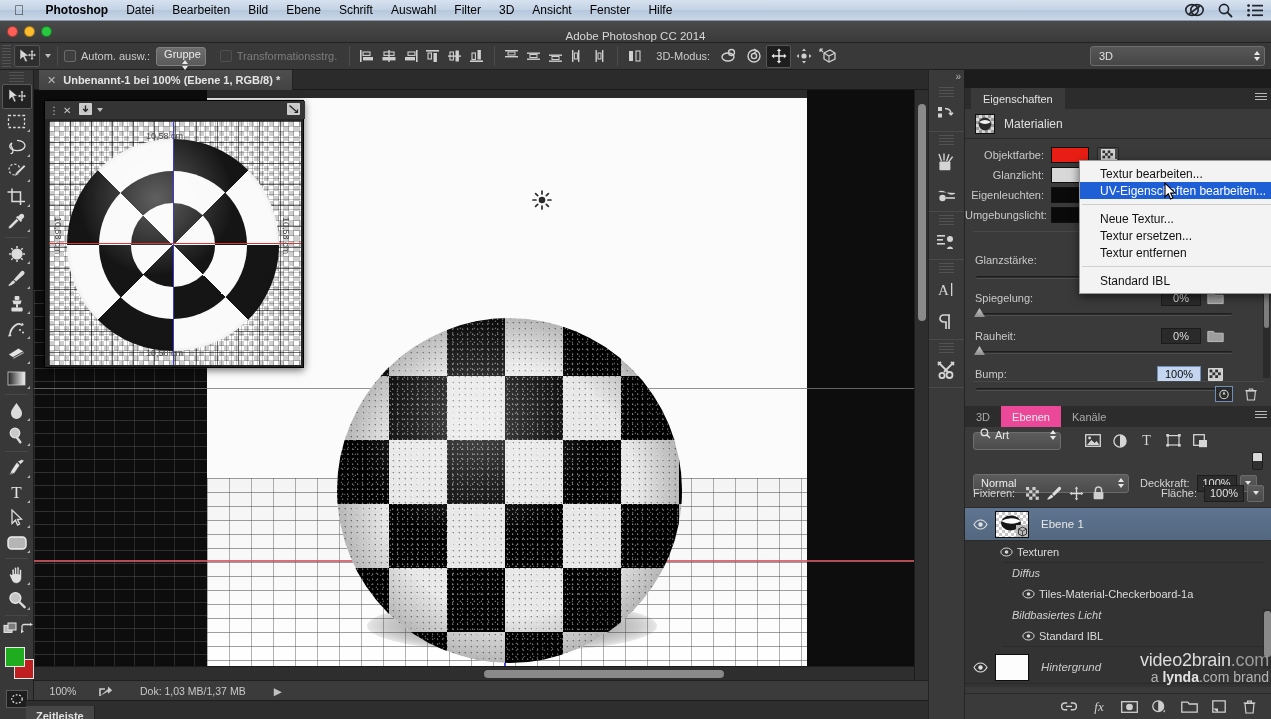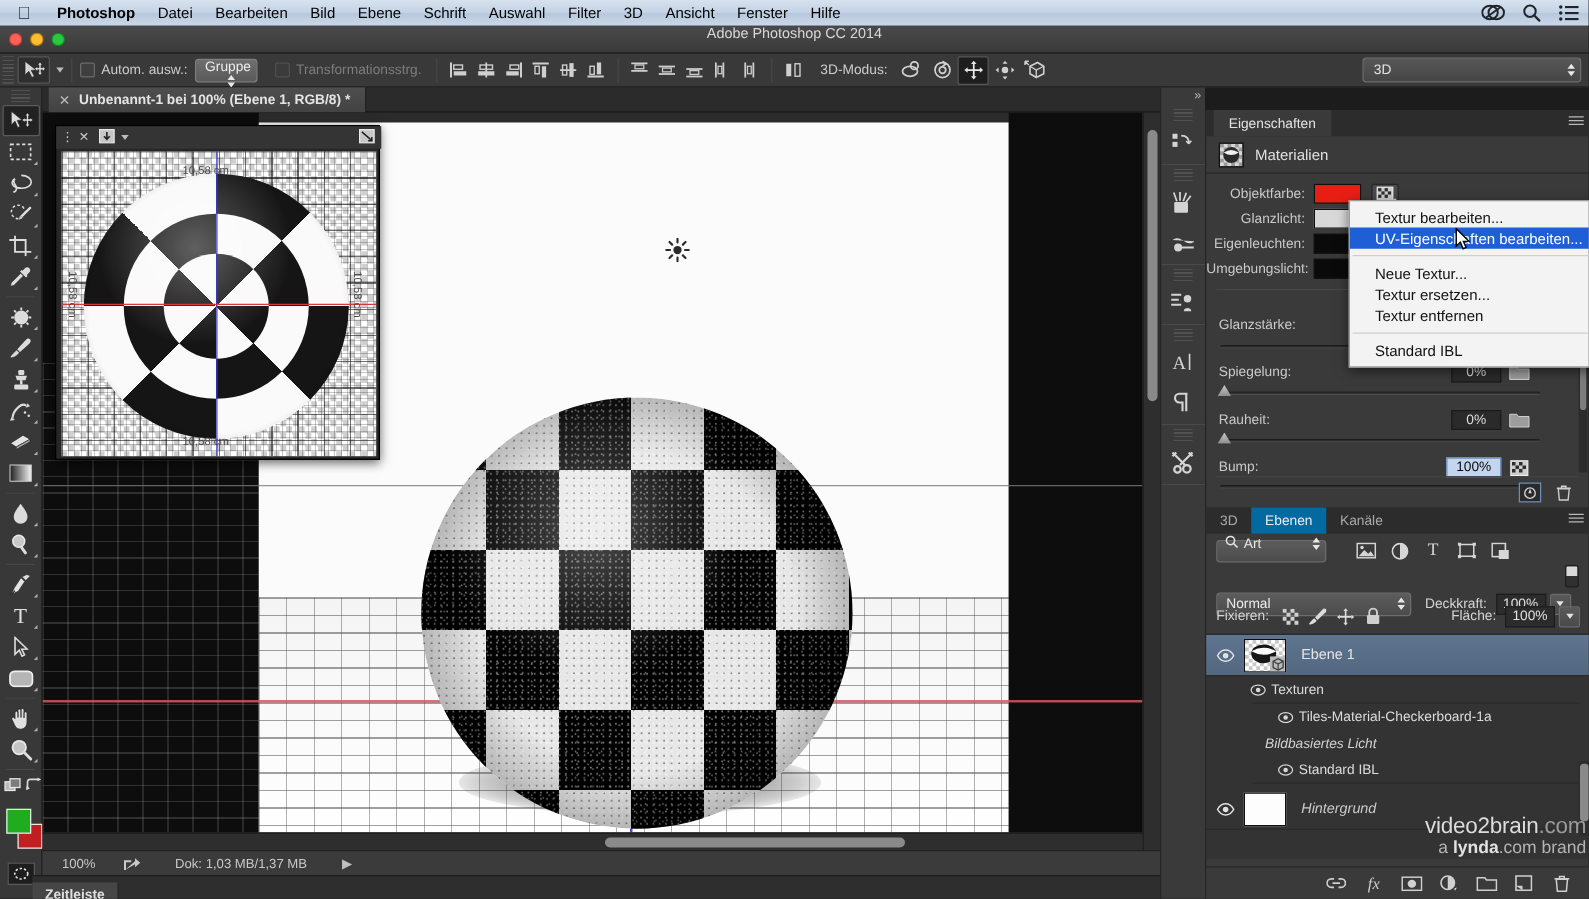--- a/index.html
+++ b/index.html
@@ -23,21 +23,21 @@
   #mac-menubar .mitem.bold{ font-weight:bold; }
   .apple-logo{ padding:0 12px 0 14px; font-size:14px; line-height:20px; color:#2a2a2a;}
   #mac-right{ margin-left:auto; display:flex; align-items:center; padding-right:8px; gap:14px;}
   #mac-right svg{ display:block; }
 
   
   #ps-titlebar{
     left:0; top:21px; width:1271px; height:22px;
     background:linear-gradient(to bottom,#4a4a4a,#3a3a3a);
     border-bottom:1px solid #222;
-    display:flex; align-items:flex-start; justify-content:center;
+    display:flex; align-items:flex-end; justify-content:center;
     color:#d8d8d8; font-size:11.5px;
   }
   #traffic{ position:absolute; left:7px; top:5px; display:flex; gap:6px; }
   #traffic i{ width:11px;height:11px;border-radius:50%; display:block; border:1px solid rgba(0,0,0,.35);}
   #traffic i:nth-child(1){ background:#ff5f57;}
   #traffic i:nth-child(2){ background:#ffbd2e;}
   #traffic i:nth-child(3){ background:#28c840;}
 
   
   #options-bar{
@@ -253,21 +253,21 @@
   #ctx-menu .ci{ height:17px;display:flex;align-items:center;padding:0 10px 0 20px;
     color:#111; font-size:12px; white-space:nowrap;}
   #ctx-menu .ci.active{ background:#1e5fd6;color:#fff;}
   #ctx-menu .csep{ height:1px;background:#cfcfcf;margin:5px 2px;}
   #ctx-cursor{ position:absolute;left:1164px;top:182px;width:14px;height:19px;z-index:70;}
 
   
   #layers{ left:964px; top:406px; width:307px; height:313px; background:#3a3a3a;border-left:1px solid #252525;}
   #layers-tabbar{ position:absolute;left:0;top:0;width:307px;height:21px;background:#2c2c2c;display:flex;align-items:center;}
   .ltab{ height:21px;display:flex;align-items:center;padding:0 11px;color:#a9a9a9;font-size:11px;}
-  .ltab.active{ background:#0369a1;color:#ededed;}
+  .ltab.active{ background:#ec4899;color:#ededed;}
   #lfilter-row{ position:absolute;left:0;top:21px;width:307px;height:27px;display:flex;align-items:center;padding:0 8px;gap:0;}
   #art-select{ width:88px;height:18px;background:linear-gradient(to bottom,#5c5c5c,#4c4c4c);
      border:1px solid #6d6d6d;border-radius:3px;display:flex;align-items:center;gap:4px;padding:0 4px 12px 6px;color:#e6e6e6;font-size:11px;}
   .fico{ width:27px;height:20px;display:flex;align-items:center;justify-content:center;}
   #filter-toggle{ position:absolute;right:9px;top:25px;width:11px;height:18px;
      background:linear-gradient(to bottom,#d9d9d9 0 50%,#303030 50% 100%);border:1px solid #1d1d1d;border-radius:2px;}
   #blend-row{ position:absolute;left:0;top:48px;width:307px;height:26px;display:flex;align-items:center;padding:0 8px;margin-top:16px;}
   #blend-select{ width:156px;height:19px;background:linear-gradient(to bottom,#5c5c5c,#4c4c4c);
      border:1px solid #6d6d6d;border-radius:3px;display:flex;align-items:center;padding:0 4px 0 7px;color:#ededed;font-size:11px;}
   .numbox{ height:17px;min-width:40px;background:#2c2c2c;border:1px solid #1c1c1c;color:#e0e0e0;
@@ -1173,20 +1173,21 @@
       <span class="seye">
         <svg width="13" height="10" viewBox="0 0 13 10">
             <ellipse cx="6.5" cy="5" rx="5.6" ry="4" fill="none" stroke="#d8d8d8" stroke-width="1"></ellipse>
             <circle cx="6.5" cy="5" r="1.8" fill="#d8d8d8"></circle>
           </svg>
       </span>
       <span class="sname">Texturen</span>
       <span class="sub-underline"></span>
     </div>
 
+    <div class="subhdr">Diffus</div>
 
     <div class="sub" style="padding-left:52px">
       <span class="seye">
         <svg width="13" height="10" viewBox="0 0 13 10">
             <ellipse cx="6.5" cy="5" rx="5.6" ry="4" fill="none" stroke="#d8d8d8" stroke-width="1"></ellipse>
             <circle cx="6.5" cy="5" r="1.8" fill="#d8d8d8"></circle>
           </svg>
       </span>
       <span class="sname">Tiles-Material-Checkerboard-1a</span>
     </div>

